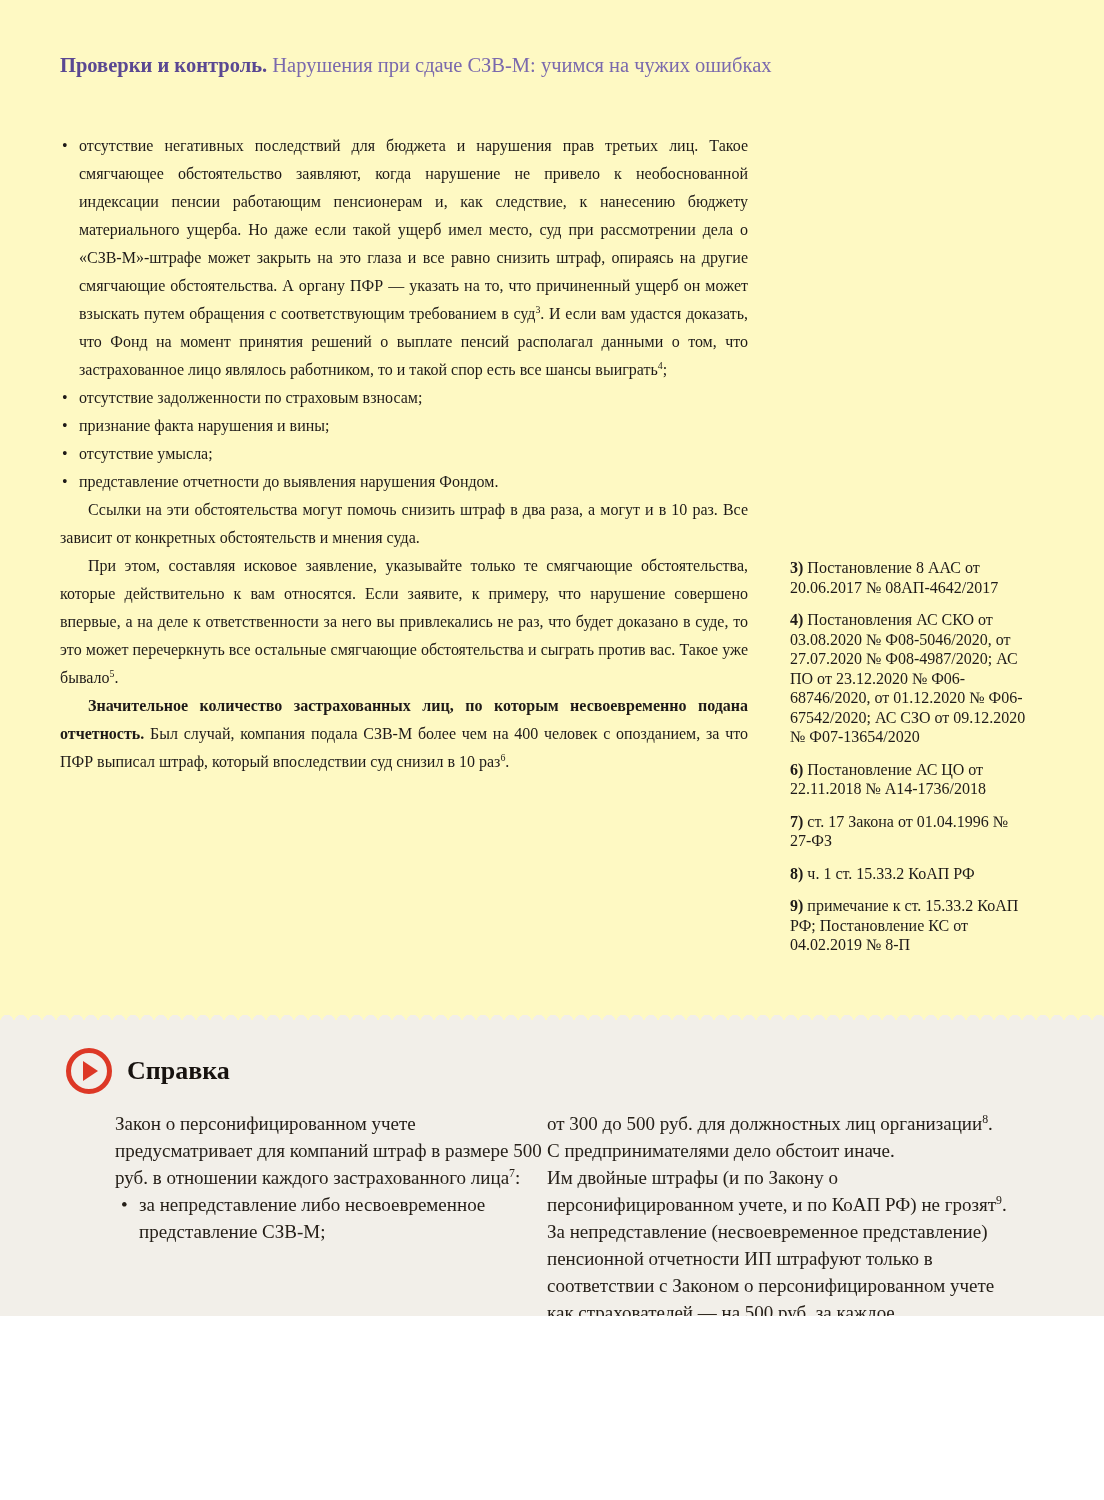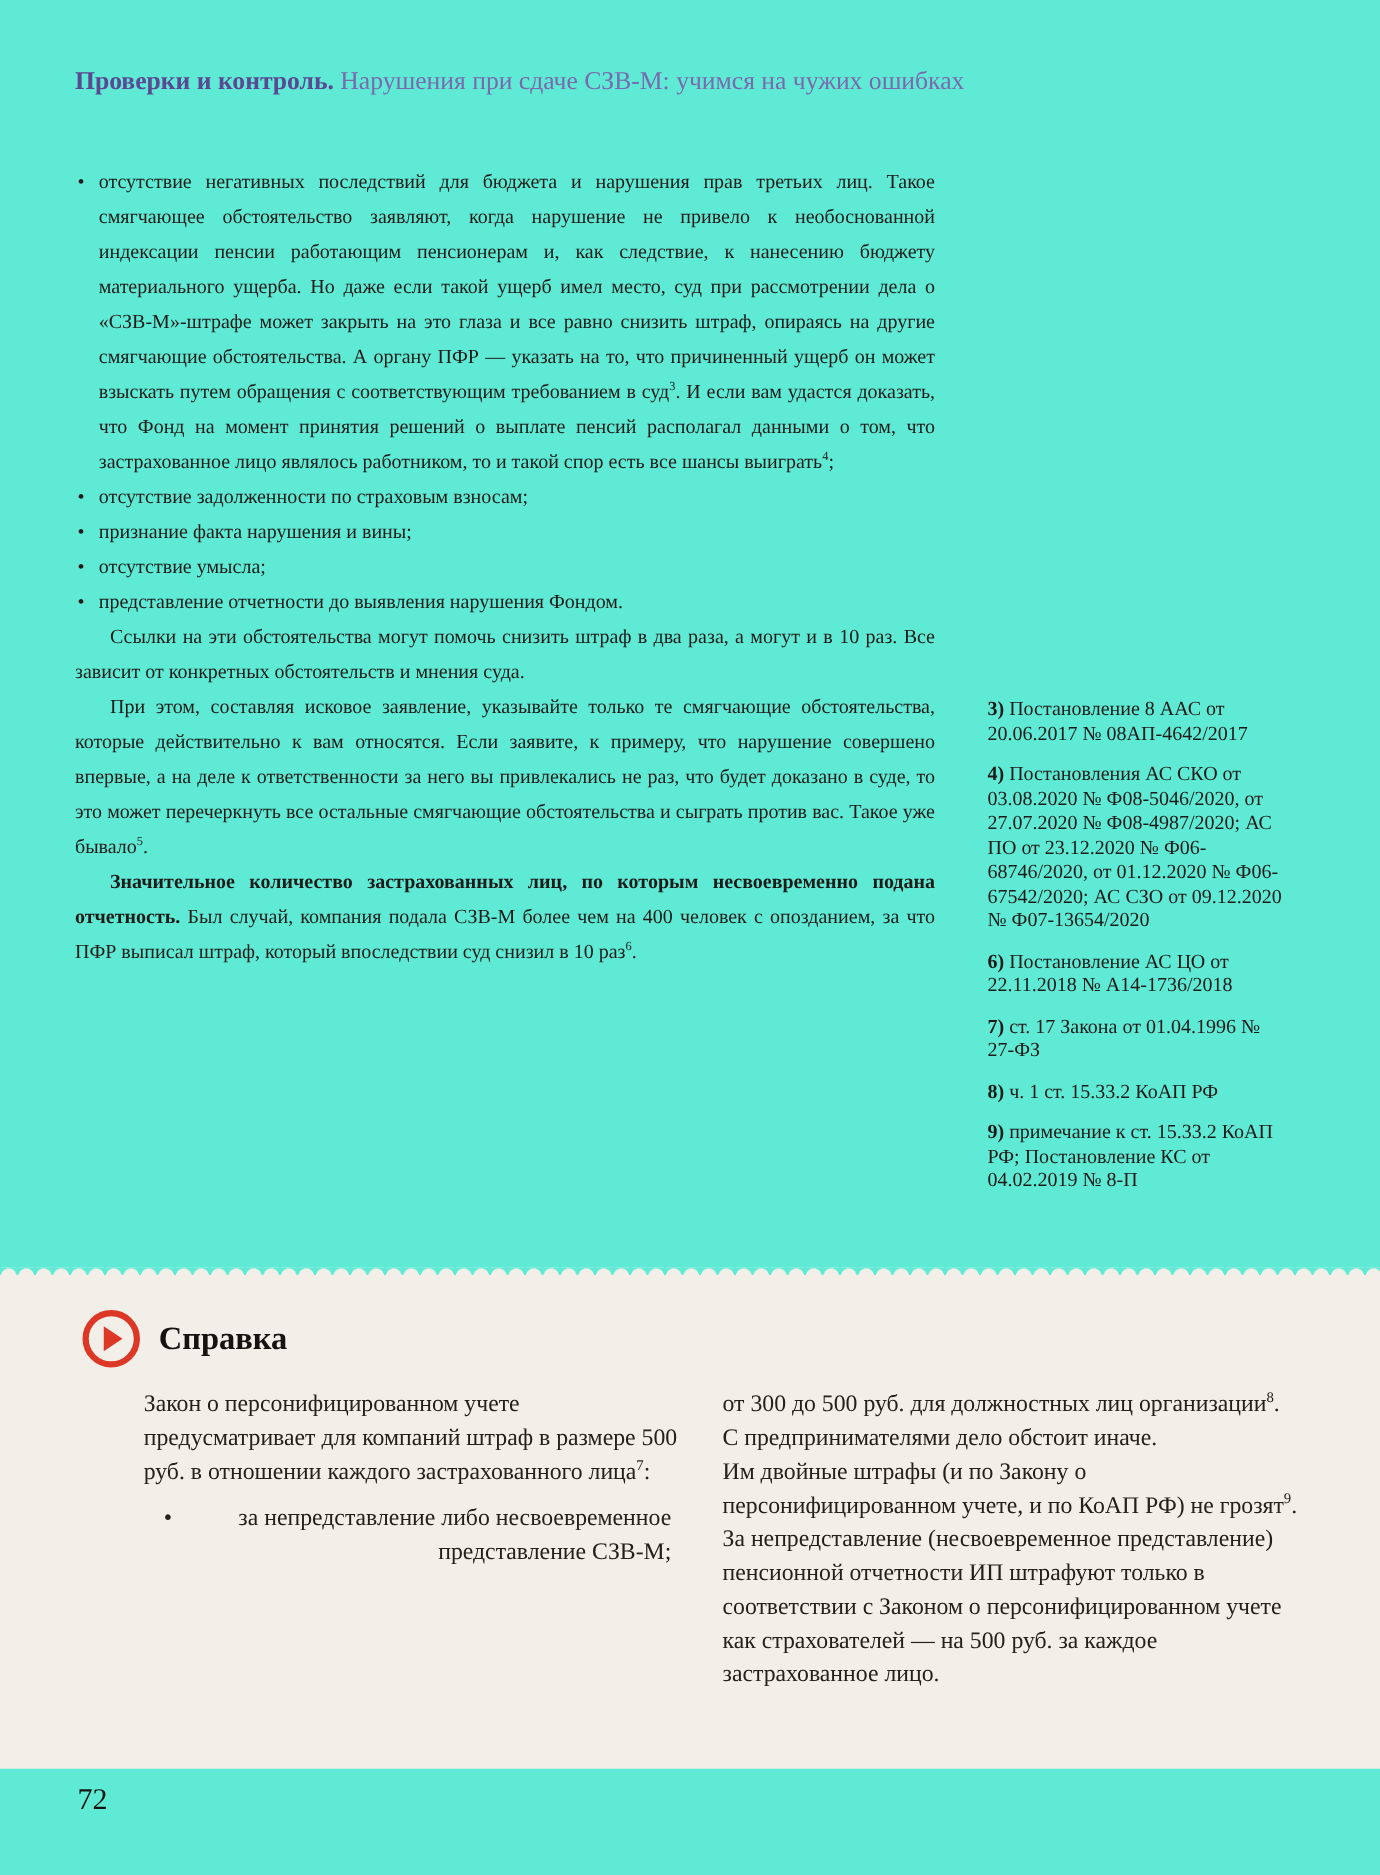--- a/index.html
+++ b/index.html
@@ -1,20 +1,20 @@
 <!DOCTYPE html>
 <html lang="ru"><head>
 <meta charset="utf-8">
 <style>
   html, body { margin: 0; padding: 0; background: #ffffff; }
   .page {
     position: relative;
     width: 1104px;
-    height: 1500px;
-    background: #5eead4;
+    height: 1316px;
+    background: #fef9c3;
     font-family: "Liberation Serif", "DejaVu Serif", serif;
     color: #1f1b18;
     overflow: hidden;
   }
 
   
   .page-header {
     position: absolute;
     left: 60px;
     top: 52px;
@@ -117,29 +117,28 @@
   .spravka-title {
     font-size: 26px;
     font-weight: bold;
     color: #17120f;
   }
   .spravka-cols {
     position: absolute;
     left: 115px;
     top: 90px;
     display: flex;
-    gap: 31px;
     font-size: 19px;
     line-height: 27px;
     color: #262019;
   }
   .spravka-col-left  { width: 432px; }
   .spravka-col-right { width: 465px; }
   .spravka-cols p { margin: 0; }
-  ul.spravka-bullets { margin: 10px; padding: 0; list-style: none; text-align: right; }
+  ul.spravka-bullets { margin: 0; padding: 0; list-style: none; }
   ul.spravka-bullets li { position: relative; padding-left: 24px; }
   ul.spravka-bullets li::before {
     content: "\2022";
     position: absolute;
     left: 6px;
     top: 0;
   }
 
   
   .page-number {

